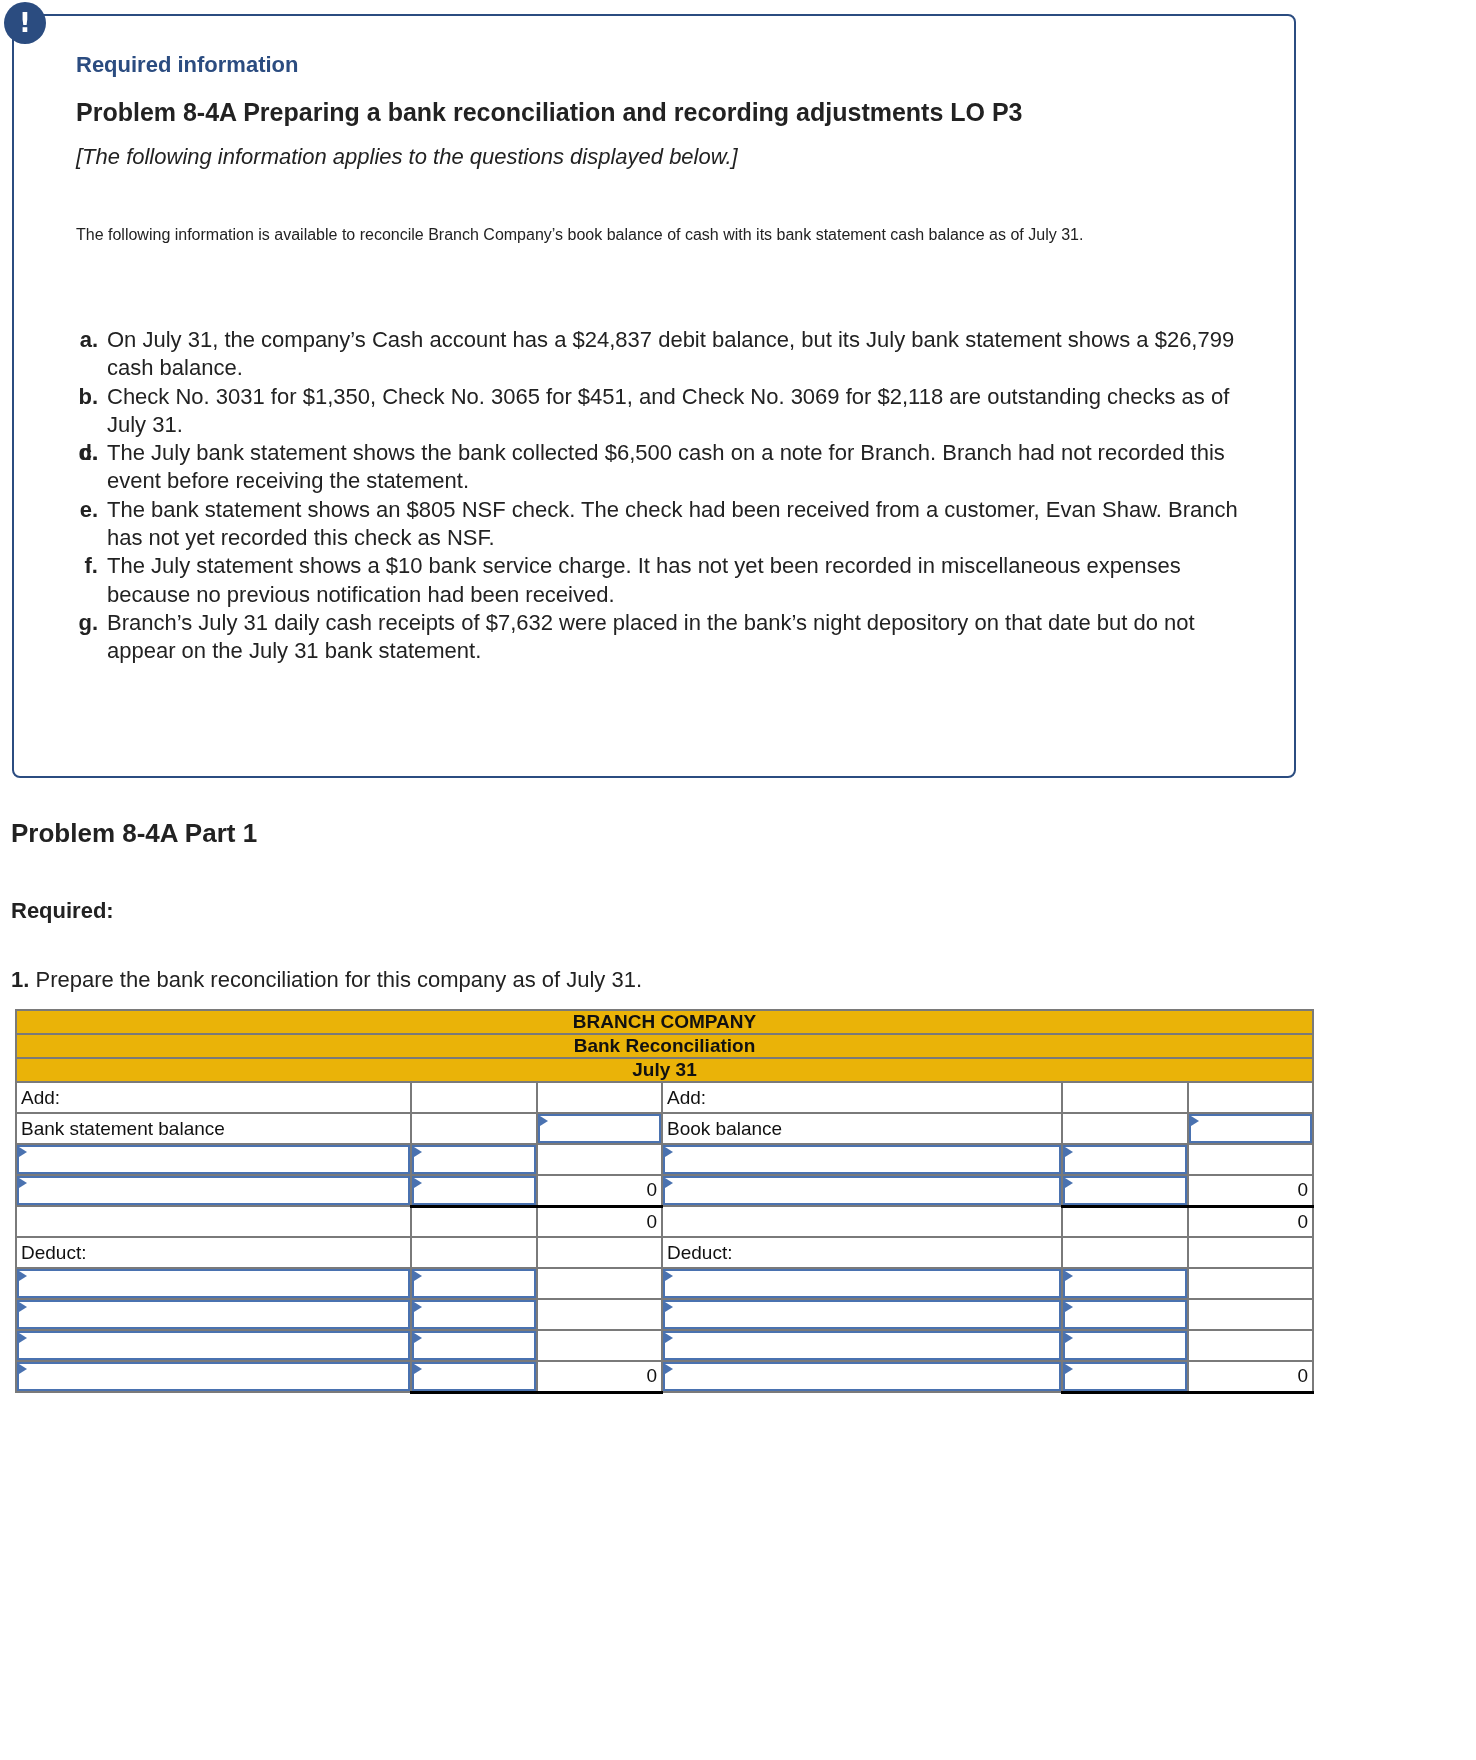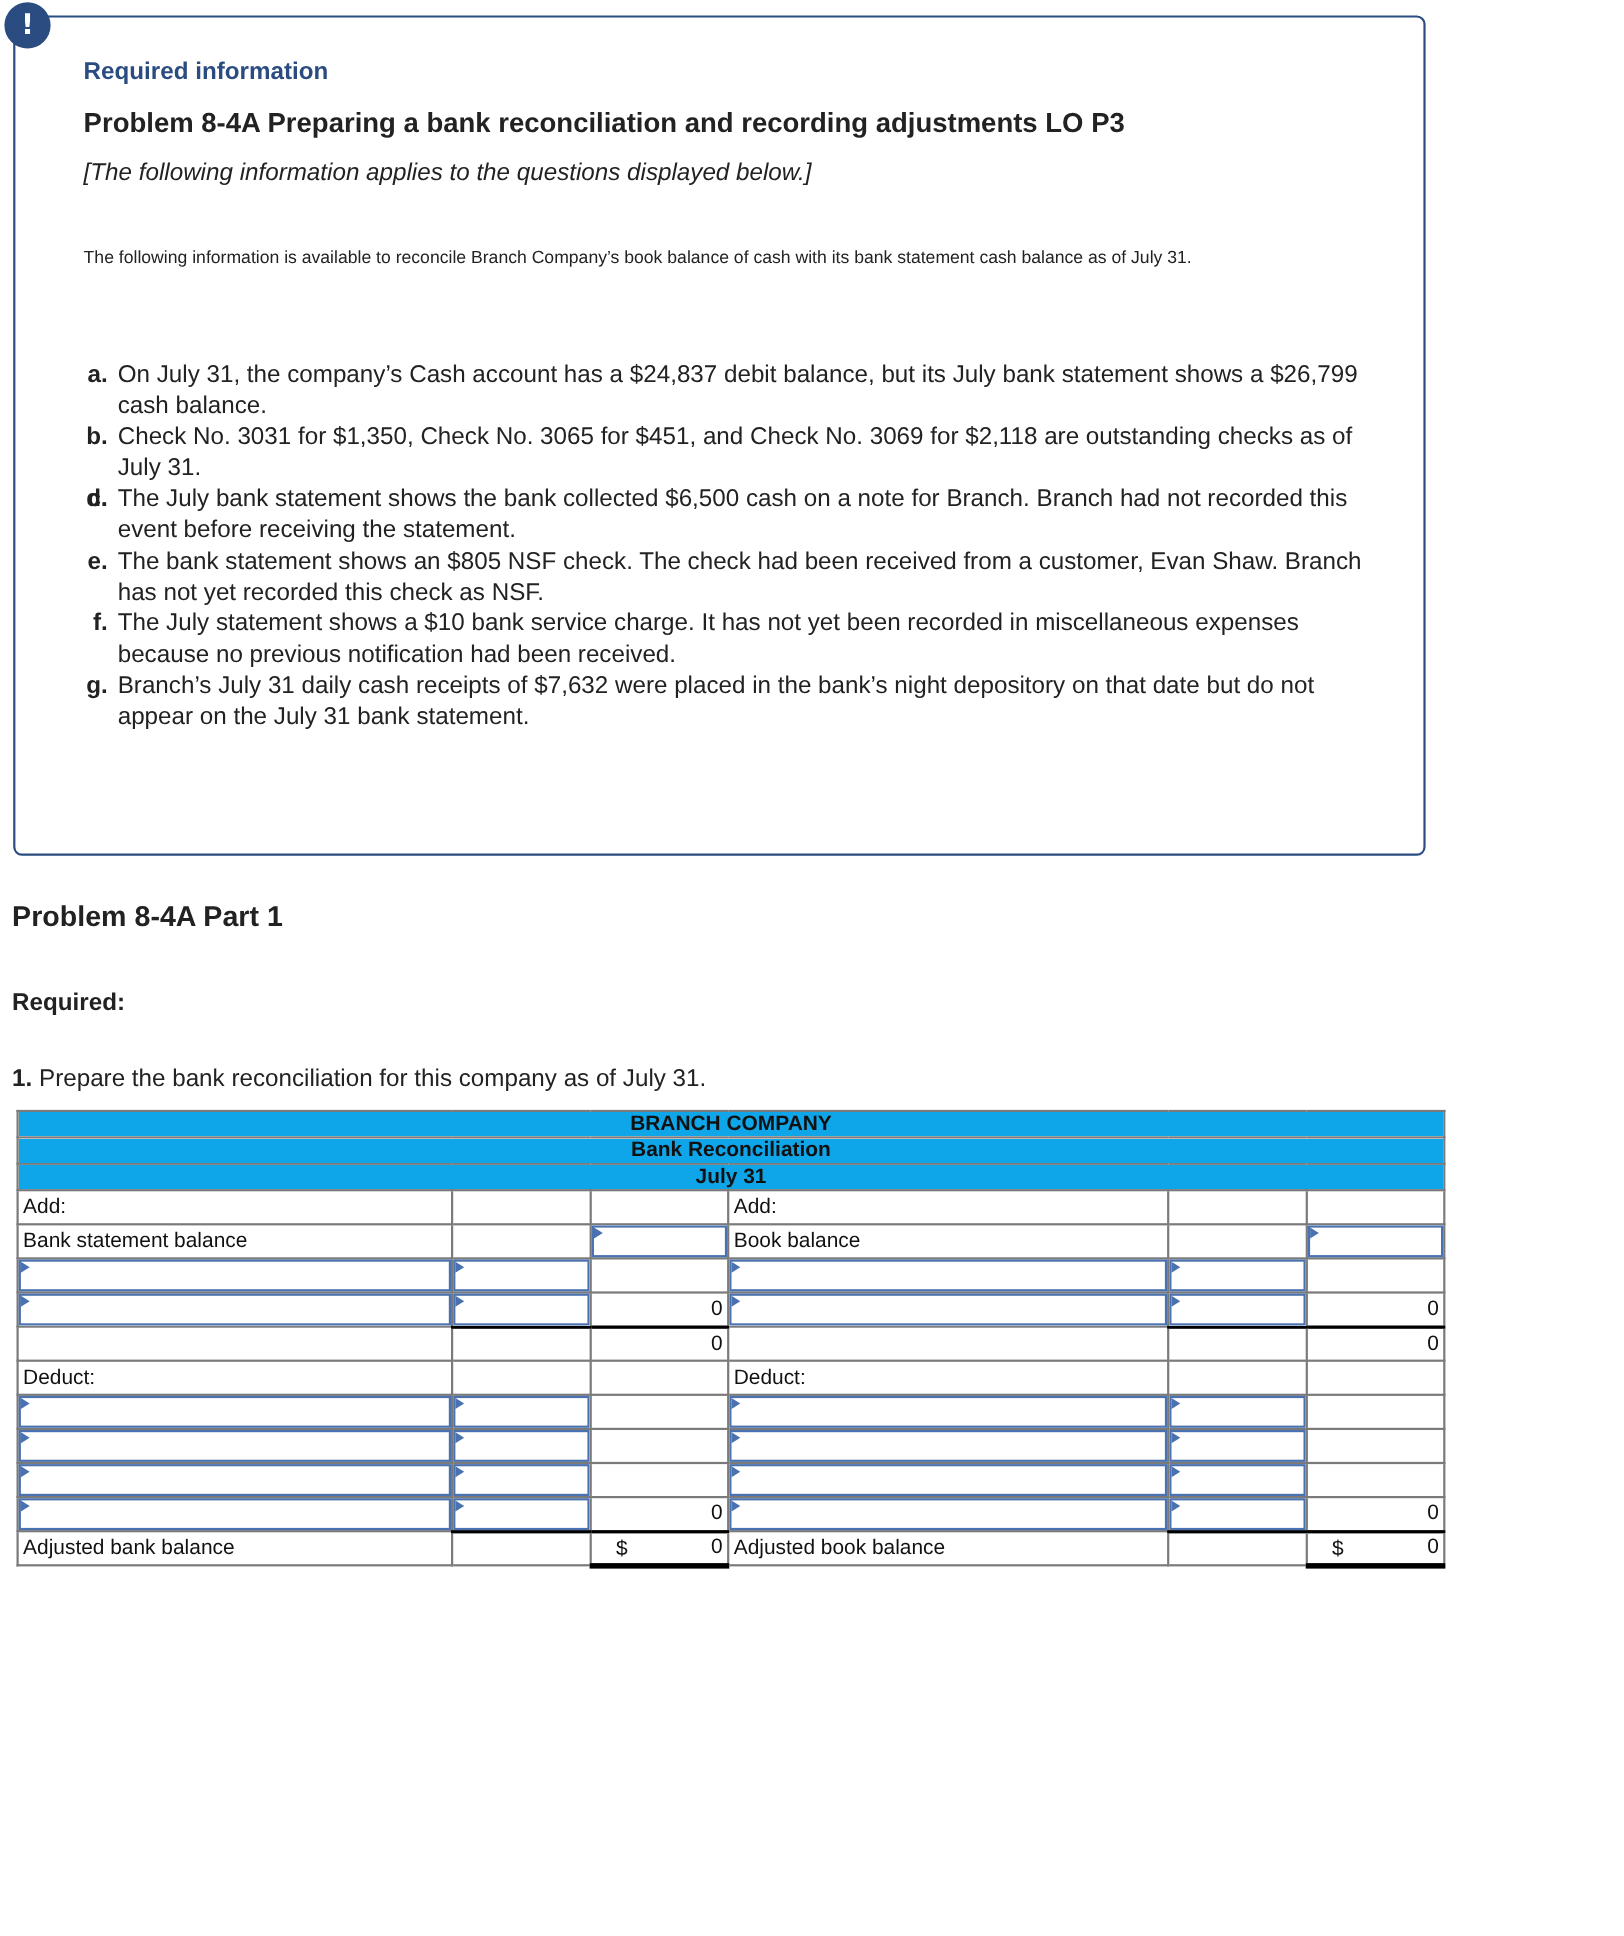--- a/index.html
+++ b/index.html
@@ -60,21 +60,21 @@
   .recon {
     position: absolute; left: 15px; top: 1009px;
     border-collapse: collapse; table-layout: fixed;
     font-family: "Liberation Sans", sans-serif; font-size: 19px; color: #111;
   }
   .recon td {
     border: 2px solid #7a7a7a; height: 31px; padding: 0 4px;
     box-sizing: border-box; position: relative; white-space: nowrap;
   }
   .recon .hdr td {
-    background: #0ea5e9; text-align: center; font-weight: bold; height: 22px;
+    background: #eab308; text-align: center; font-weight: bold; height: 22px;
   }
   .recon .num { text-align: right; }
   .recon .inp {
     outline: 2px solid #4A72B0; outline-offset: -3px; background: #fff; cursor: text;
   }
   .recon .inp::before {
     content: ""; position: absolute; left: 2px; top: 2px;
     border-left: 8px solid #4A72B0; border-top: 5px solid transparent; border-bottom: 5px solid transparent;
   }
   .recon .ul { border-bottom: 3px solid #000; }
@@ -211,28 +211,14 @@
 
   <tr>
     <td class="inp"></td>
     <td class="inp num ul"></td>
     <td class="num ul">0</td>
     <td class="inp"></td>
     <td class="inp num ul"></td>
     <td class="num ul">0</td>
   </tr>
 
-  <tr>
-    <td>Adjusted bank balance</td>
-    <td></td>
-    <td class="num dbl">
-      <span class="dollar">$</span>
-      <span>0</span>
-    </td>
-    <td>Adjusted book balance</td>
-    <td></td>
-    <td class="num dbl">
-      <span class="dollar">$</span>
-      <span>0</span>
-    </td>
-  </tr>
 </tbody>
   </table>
 
 </body></html>

